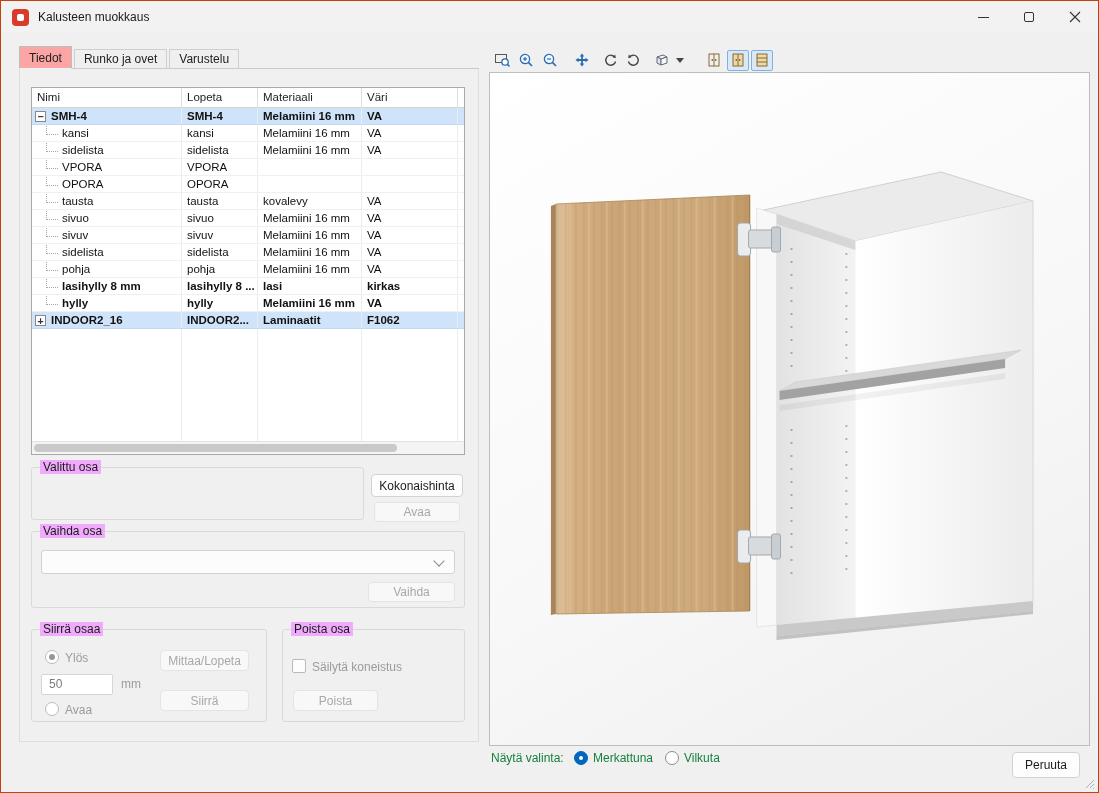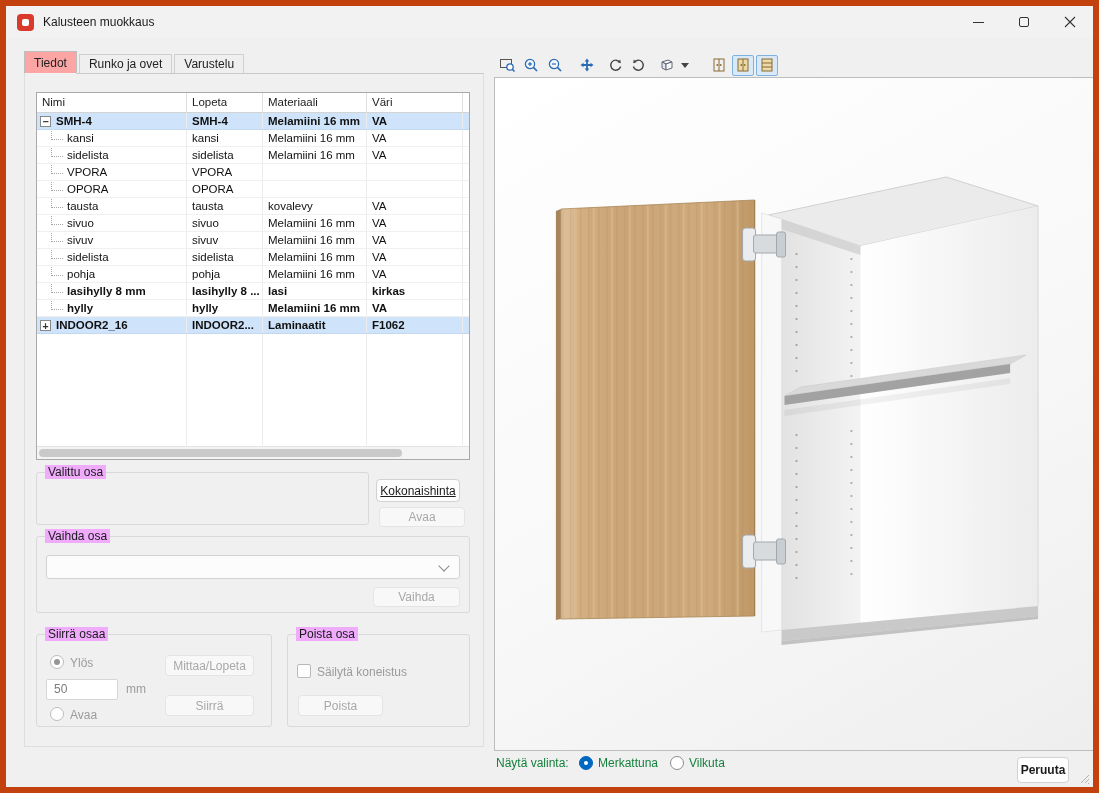--- a/index.html
+++ b/index.html
@@ -1,19 +1,19 @@
 <!DOCTYPE html>
 <html><head>
 <meta charset="utf-8">
 <style>
   * { margin:0; padding:0; box-sizing:border-box; }
   html,body { width:1099px; height:793px; overflow:hidden; }
   body { font-family:"Liberation Sans", sans-serif; background:#d8d8d8; }
 
-  .window { position:relative; width:1099px; height:793px; background:#f0f0f0; border:6px solid #c2410c; overflow:hidden; }
+  .window { position:relative; width:1099px; height:793px; background:#f0f0f0; border:1px solid #c2410c; overflow:hidden; }
 
   
   .titlebar { position:absolute; left:0; top:0; width:100%; height:32px; background:#f2f2f2; display:flex; align-items:center; }
   .app-icon { width:17px; height:17px; margin-left:11px; border-radius:4px; background:#d93a2b; position:relative; flex:0 0 17px; }
   .app-icon::after { content:''; position:absolute; inset:5px; background:#fff; border-radius:2px; }
   .title { margin-left:9px; font-size:12px; color:#1a1a1a; }
   .win-controls { position:absolute; right:0; top:0; height:32px; display:flex; }
   .win-btn { width:46px; height:32px; display:flex; align-items:center; justify-content:center; }
   .glyph-min { width:11px; border-top:1px solid #333; }
   .glyph-max { width:10px; height:10px; border:1px solid #333; border-radius:2px; }
@@ -244,21 +244,21 @@
       </div>
     <div class="empty-area"></div>
     <div class="h-scroll">
       <div class="h-thumb"></div>
     </div>
   </div>
 
   <div class="groupbox" style="left:30px; top:466px; width:333px; height:53px;">
     <div class="gb-label">Valittu osa</div>
   </div>
-  <div class="btn" style="left:370px; top:473px; width:84px; height:23px;text-decoration:underline;">Kokonaishinta</div>
+  <div class="btn" style="left:370px; top:473px; width:92px; height:23px;">Kokonaishinta</div>
   <div class="btn disabled" style="left:373px; top:501px; width:86px; height:20px;">Avaa</div>
 
   <div class="groupbox" style="left:30px; top:530px; width:434px; height:77px;">
     <div class="gb-label">Vaihda osa</div>
   </div>
   <div class="combo" style="left:40px; top:549px; width:414px; height:24px;">
     <span class="combo-text"></span>
     <span class="chev"></span>
   </div>
   <div class="btn disabled" style="left:367px; top:581px; width:87px; height:20px;">Vaihda</div>
@@ -426,21 +426,21 @@
       </g>
     </svg>
   </div>
 
   <div class="lbl" style="left:490px; top:750px;">Näytä valinta:</div>
   <div class="radio checked" style="left:573px; top:750px;"></div>
   <div class="lbl" style="left:592px; top:750px;">Merkattuna</div>
   <div class="radio" style="left:664px; top:750px;"></div>
   <div class="lbl" style="left:683px; top:750px;">Vilkuta</div>
   <div class="btn primary" style="left:925px; top:793px; width:72px; height:26px;">OK</div>
-  <div class="btn" style="left:1011px; top:751px; width:52px; height:26px;font-weight:bold;">Peruuta</div>
+  <div class="btn" style="left:1011px; top:751px; width:68px; height:26px;">Peruuta</div>
 
   <svg class="grip" viewBox="0 0 11 11">
     <line x1="10" y1="2" x2="2" y2="10" stroke="#b0b0b0"></line>
     <line x1="10" y1="6" x2="6" y2="10" stroke="#b0b0b0"></line>
     <line x1="10" y1="10" x2="9" y2="11" stroke="#b0b0b0"></line>
   </svg>
 
 </div>
 
 </body></html>

